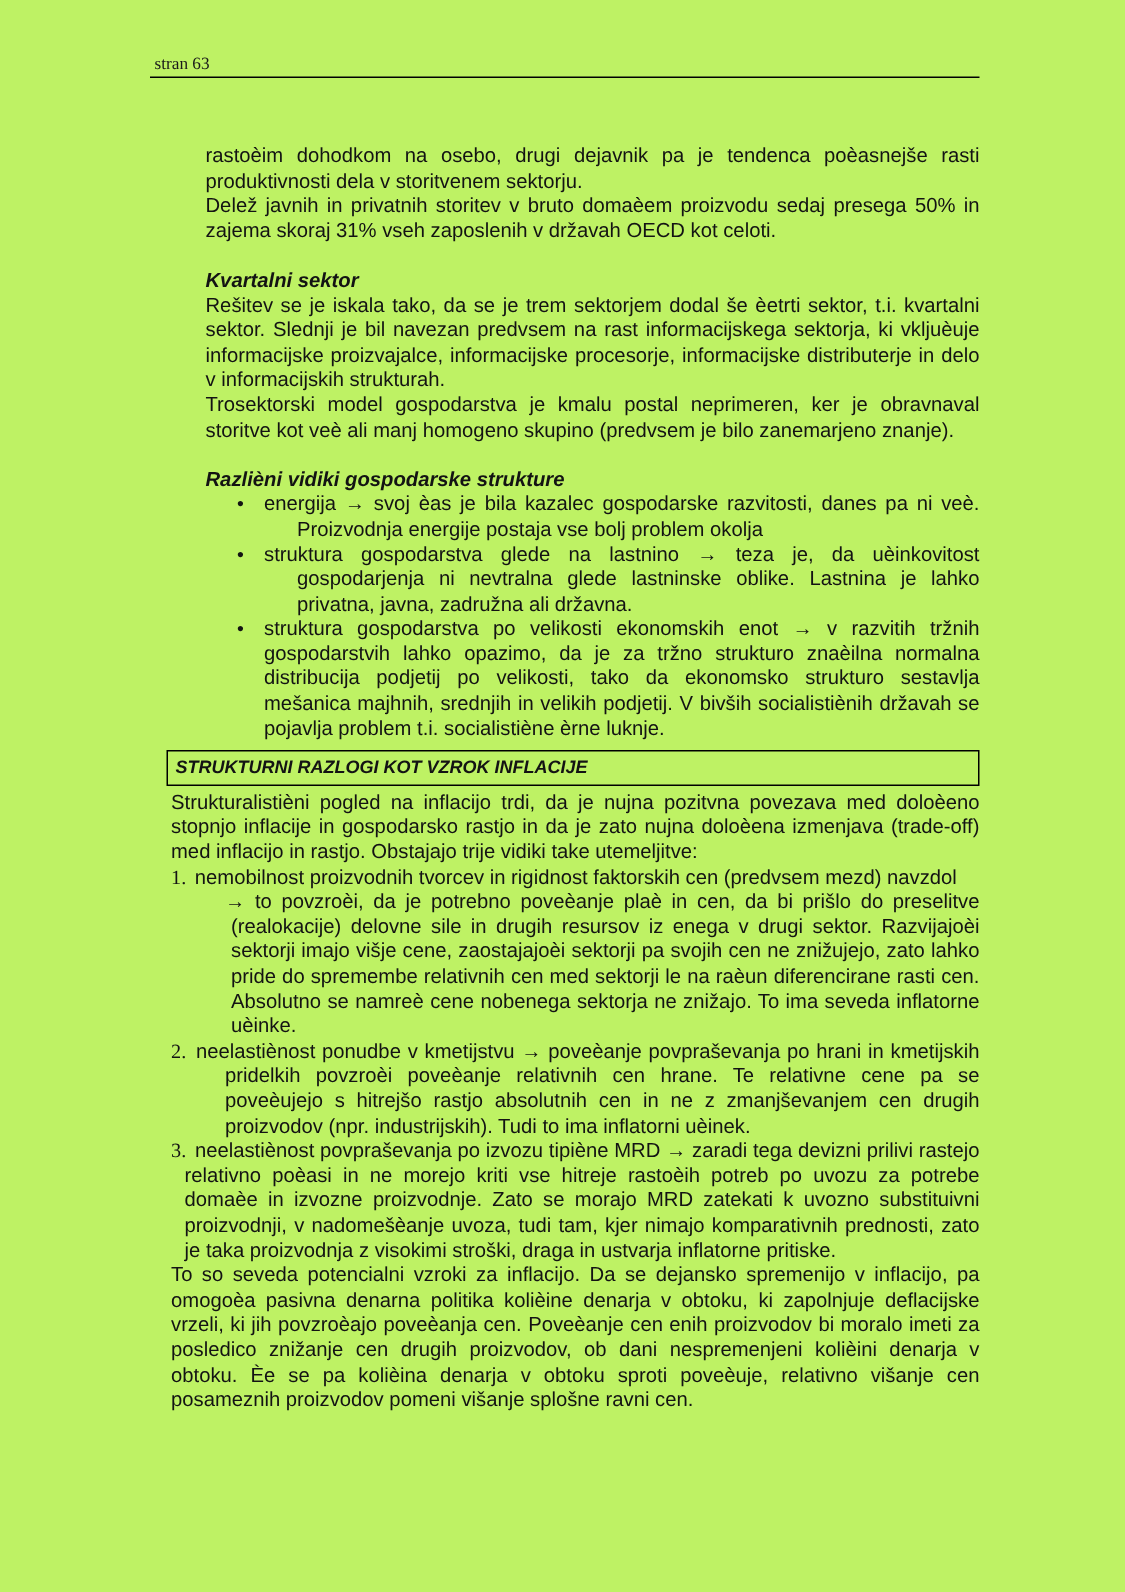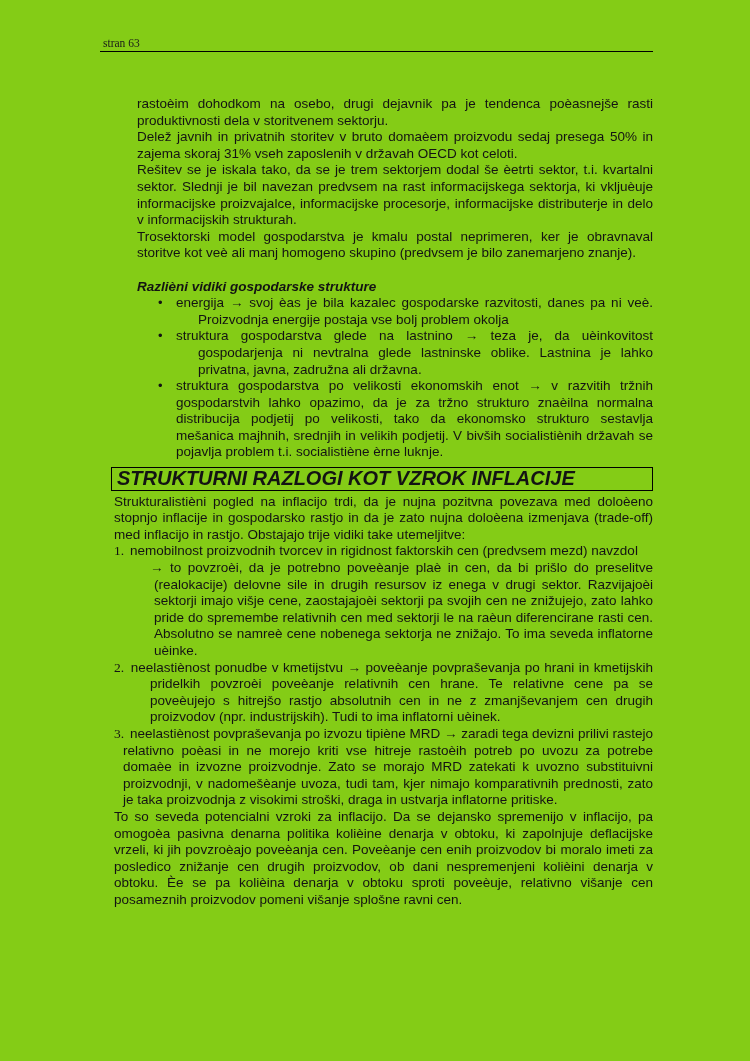--- a/index.html
+++ b/index.html
@@ -4,21 +4,21 @@
 <style>
   html, body {
     margin: 0;
     padding: 0;
     background: #ffffff;
   }
   .page {
     position: relative;
     width: 750px;
     height: 1061px;
-    background: #84cc16;
+    background: #bef264;
     color: #131313;
     font-family: "Liberation Sans", sans-serif;
     overflow: hidden;
     text-decoration: underline;
   }
   .page-header {
     position: absolute;
     top: 37px;
     left: 103px;
     font-family: "Liberation Serif", serif;
@@ -64,21 +64,21 @@
   .b-deep { margin-left: 61px; text-indent: -22px; }
   .b-deep .marker { left: -40px; }
   .b-flat { margin-left: 39px; }
   .b-flat .marker { left: -18px; }
   .boxed-heading {
     border: 1.4px solid #000;
     margin: 6px 0 3px -3px;
     padding: 2px 5px 3px 5px;
     font-weight: bold;
     font-style: italic;
-    font-size: 20px;
+    font-size: 12px;
     text-align: left;
   }
   .item-a { margin-left: 9px; text-indent: -9px; }
   .sub-block { margin-left: 40px; text-indent: -4px; }
   .item-b { margin-left: 36px; text-indent: -36px; }
   .item-c { margin-left: 9px; text-indent: -9px; }
   .num {
     font-family: "Liberation Serif", serif;
     padding-right: 2px;
   }
@@ -92,20 +92,21 @@
   <div class="header-rule"></div>
 
   <div class="body-text">
 
     <section class="upper">
       <p class="para">rastoèim dohodkom na osebo, drugi dejavnik pa je tendenca poèasnejše rasti produktivnosti dela v storitvenem sektorju.</p>
       <p class="para">Delež javnih in privatnih storitev v bruto domaèem proizvodu sedaj presega 50% in zajema skoraj 31% vseh zaposlenih v državah OECD kot celoti.</p>
     </section>
 
     <section class="upper">
+      <h3 class="subheading">Kvartalni sektor</h3>
       <p class="para">Rešitev se je iskala tako, da se je trem sektorjem dodal še èetrti sektor, t.i. kvartalni sektor. Slednji je bil navezan predvsem na rast informacijskega sektorja, ki vkljuèuje informacijske proizvajalce, informacijske procesorje, informacijske distributerje in delo v informacijskih strukturah.</p>
       <p class="para">Trosektorski model gospodarstva je kmalu postal neprimeren, ker je obravnaval storitve kot veè ali manj homogeno skupino (predvsem je bilo zanemarjeno znanje).</p>
     </section>
 
     <section class="upper">
       <h3 class="subheading">Razlièni vidiki gospodarske strukture</h3>
 
       <div class="bullet b-deep">
         <span class="marker">•</span>
         <span>energija → svoj èas je bila kazalec gospodarske razvitosti, danes pa ni veè. Proizvodnja energije postaja vse bolj problem okolja</span>

